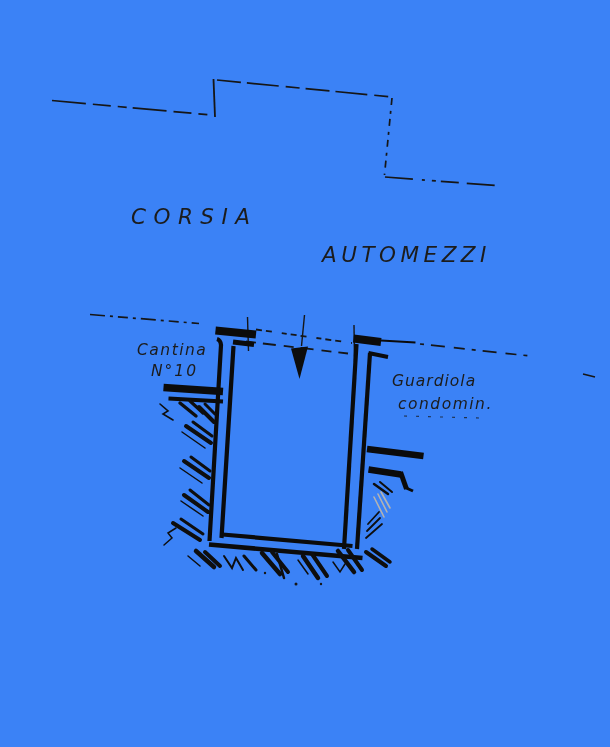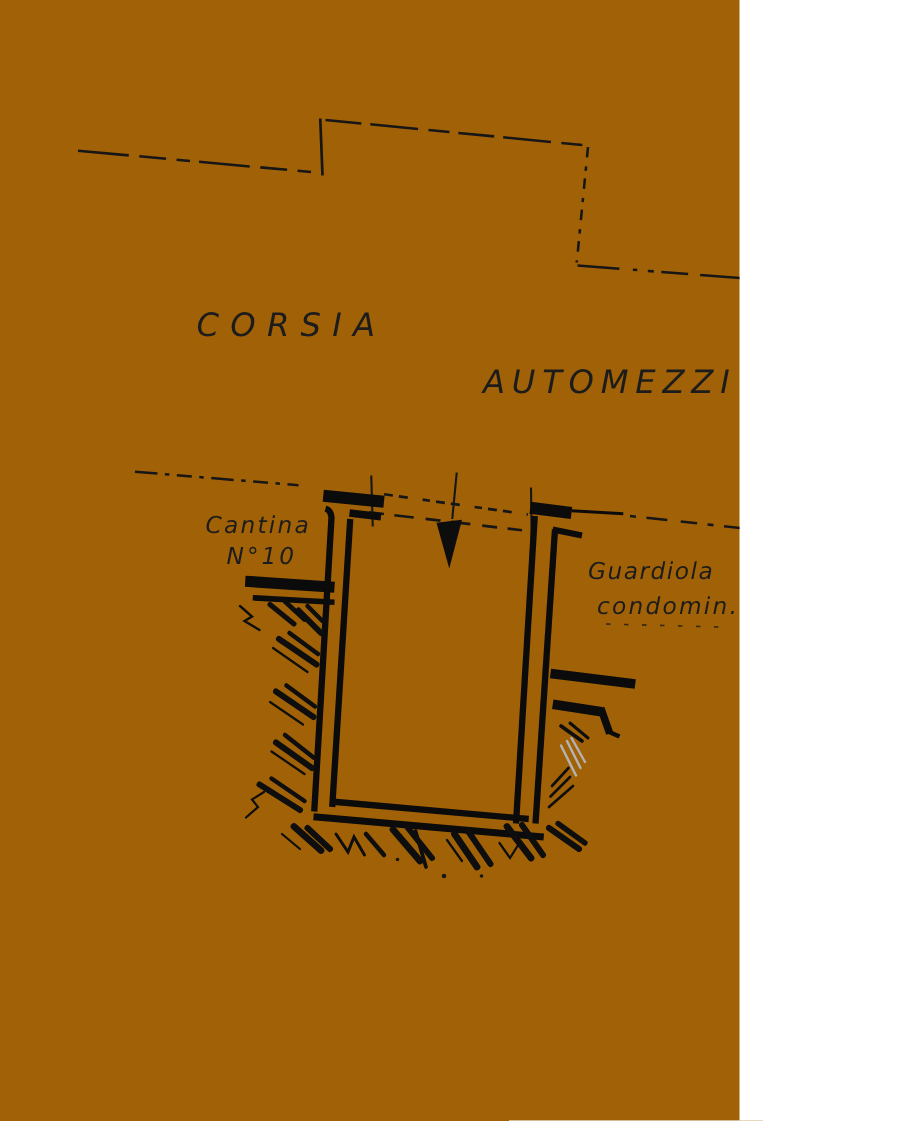--- a/index.html
+++ b/index.html
@@ -2,23 +2,23 @@
 <html><head>
 <meta charset="utf-8">
 <style>
   html, body {
     margin: 0;
     padding: 0;
     background: #ffffff;
   }
   .scan-page {
     position: relative;
-    width: 493px;
+    width: 610px;
     height: 747px;
-    background: #a16207;
+    background: #3b82f6;
     overflow: hidden;
     font-family: "DejaVu Sans", sans-serif;
   }
   svg { display: block; }
   .ink-thin   { stroke: #161616; fill: none; }
   .ink-wall   { stroke: #0b0b0b; fill: none; }
   .ink-hatch  { stroke: #0e0e0e; fill: none; stroke-linecap: round; }
   .ink-faint  { stroke: #b3b3b3; fill: none; stroke-linecap: round; }
   .plan-text {
     font-family: "DejaVu Sans", sans-serif;

